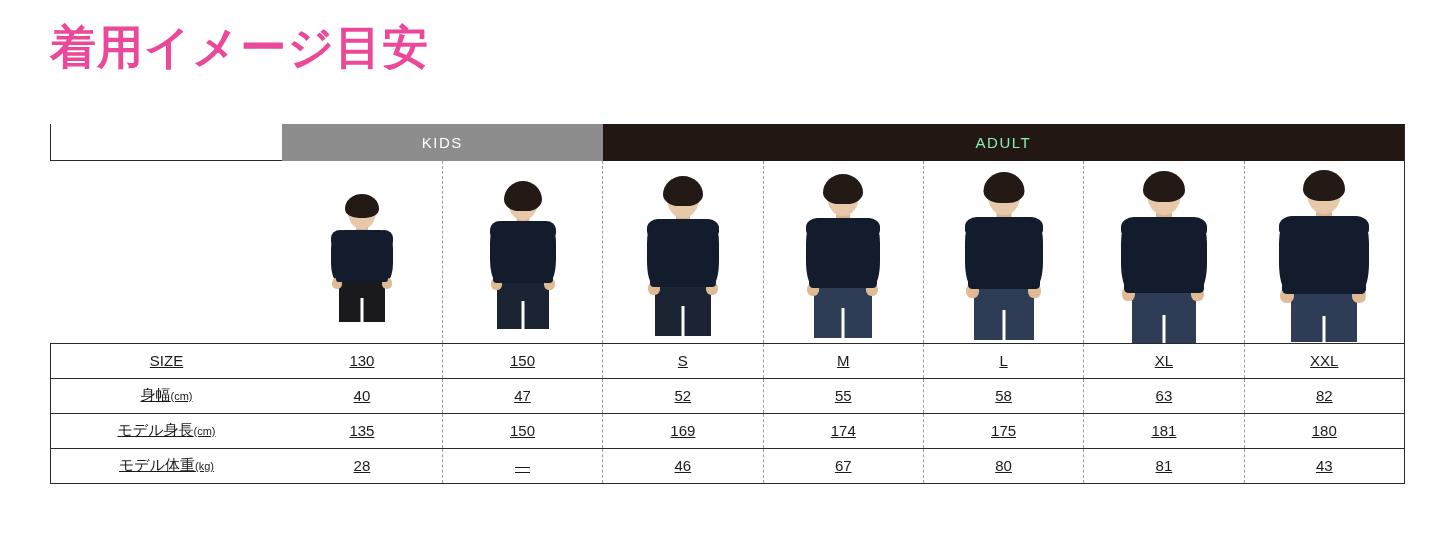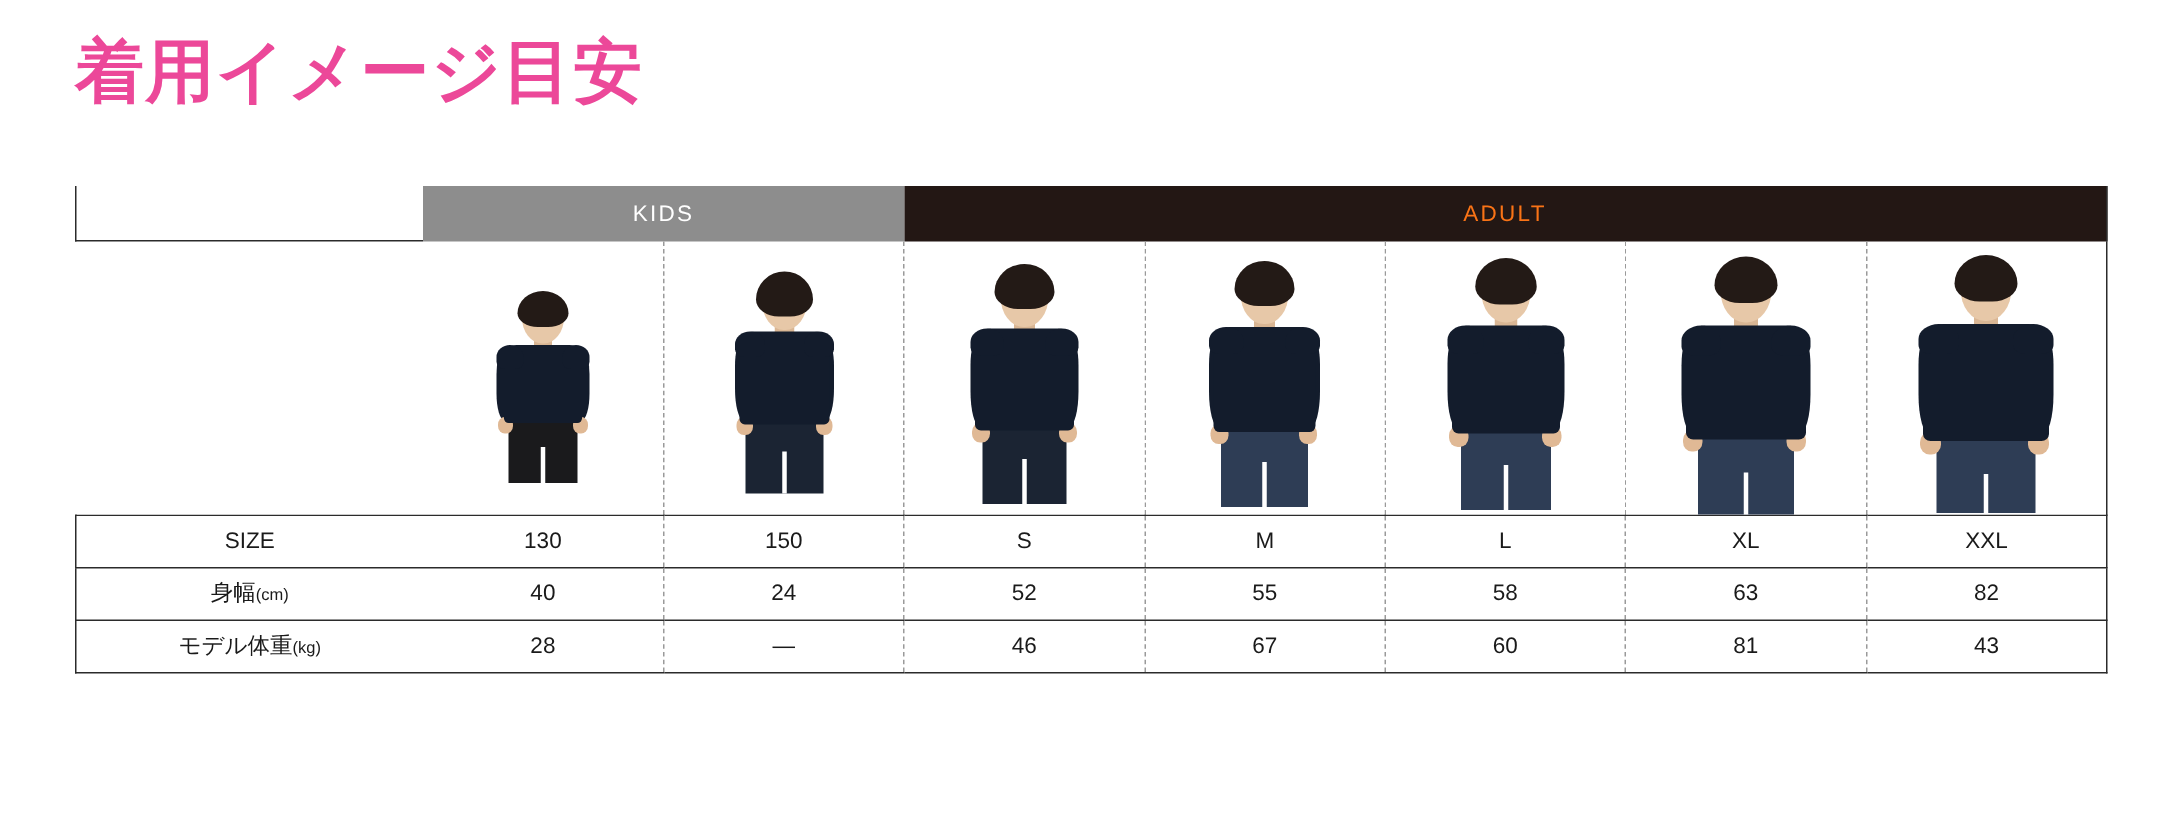--- a/index.html
+++ b/index.html
@@ -62,21 +62,21 @@
     border-bottom: 1px solid #2b2b2b;
   }
   .grp-kids {
     background: #8d8d8d;
     color: #ffffff;
     font-size: 15px;
     letter-spacing: 1.5px;
   }
   .grp-adult {
     background: #231714;
-    color: #f97316;
+    color: #86efac;
     font-size: 15px;
     letter-spacing: 1.5px;
   }
 
   
   .model-row td {
     height: 175px;
     border-bottom: 1px solid #2b2b2b;
     background: #ffffff;
     position: relative;
@@ -87,20 +87,21 @@
 
   .outer-left  { border-left: 1px solid #2b2b2b; }
   .outer-right { border-right: 1px solid #2b2b2b; }
 
   
   .data-row td {
     height: 34px;
     border-bottom: 1px solid #2b2b2b;
     background: #ffffff;
     font-size: 15px;
+    text-decoration: underline;
   }
   .data-row td.dash-left { border-left: 1px dashed #9a9a9a; }
   .row-label {
     text-align: center;
     font-size: 15px;
     white-space: nowrap;
   }
   .unit { font-size: 11px; }
 
   
@@ -358,38 +359,50 @@
           <td class="dash-left">XL</td>
           <td class="dash-left outer-right">XXL</td>
         </tr>
 
 
         <tr class="data-row">
           <td class="row-label outer-left">
             <span>身幅</span><span class="unit">(cm)</span>
           </td>
           <td>40</td>
-          <td class="dash-left">24</td>
+          <td class="dash-left">47</td>
           <td class="dash-left">52</td>
           <td class="dash-left">55</td>
           <td class="dash-left">58</td>
           <td class="dash-left">63</td>
           <td class="dash-left outer-right">82</td>
         </tr>
 
+        <tr class="data-row">
+          <td class="row-label outer-left">
+            <span>モデル身長</span><span class="unit">(cm)</span>
+          </td>
+          <td>135</td>
+          <td class="dash-left">150</td>
+          <td class="dash-left">169</td>
+          <td class="dash-left">174</td>
+          <td class="dash-left">175</td>
+          <td class="dash-left">181</td>
+          <td class="dash-left outer-right">180</td>
+        </tr>
 
         <tr class="data-row">
           <td class="row-label outer-left">
             <span>モデル体重</span><span class="unit">(kg)</span>
           </td>
           <td>28</td>
           <td class="dash-left">—</td>
           <td class="dash-left">46</td>
           <td class="dash-left">67</td>
-          <td class="dash-left">60</td>
+          <td class="dash-left">80</td>
           <td class="dash-left">81</td>
           <td class="dash-left outer-right">43</td>
         </tr>
       </tbody>
     </table>
   </div>
 
 </div>
 
 </body></html>

